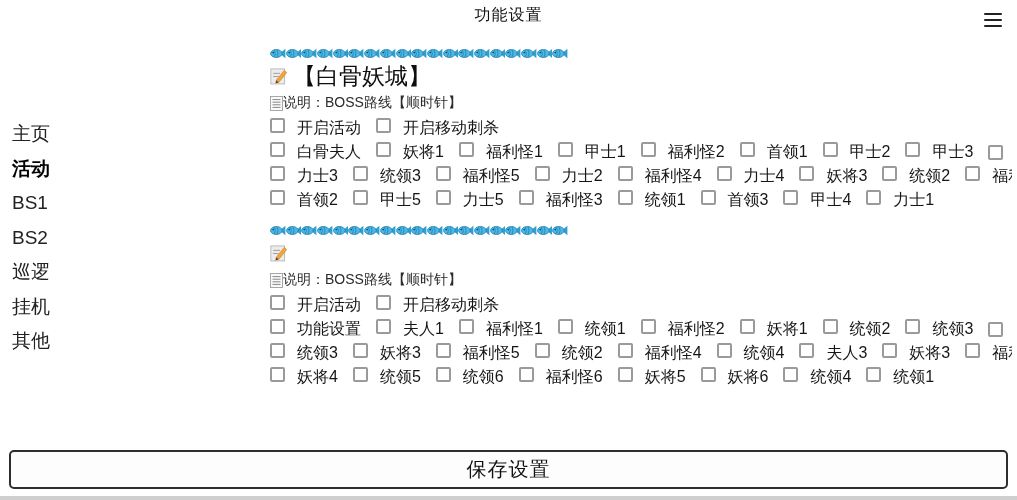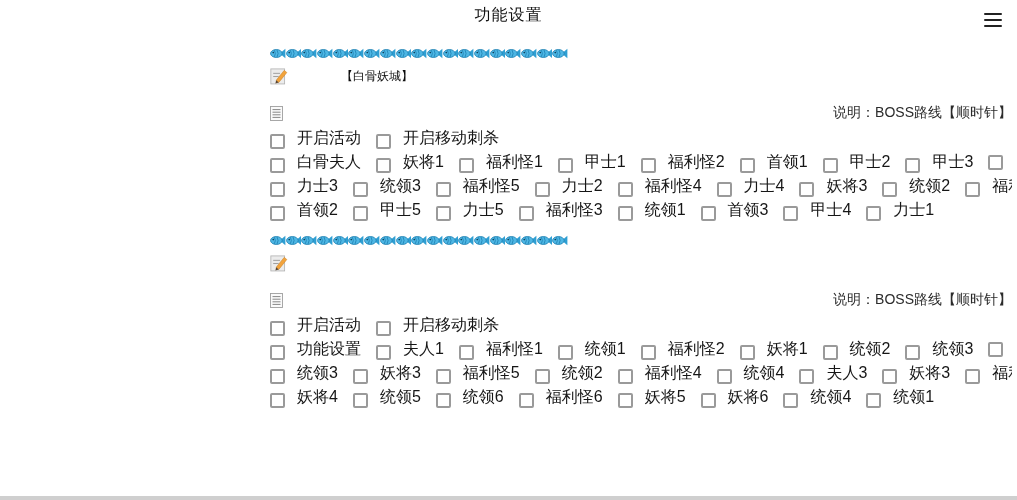--- a/index.html
+++ b/index.html
@@ -38,32 +38,32 @@
     position: absolute; left: 270px; top: 46px; width: 742px; height: 389px;
     overflow: hidden;
   }
   .boss-section { margin-top: 14px; }
   .boss-section:first-child { margin-top: 0; }
 
   .fish-row { height: 15px; display: flex; align-items: center; overflow: hidden; }
   .fish-icon { display: inline-block; width: 15.7px; height: 13px; flex: 0 0 auto; }
 
   .section-title-row { margin-top: 4px; height: 22px; display: flex; align-items: center; gap: 5px; }
-  .section-title { font-size: 12px; color: #0d0d0d; margin-left: 48px; }
+  .section-title { font-size: 23px; color: #0d0d0d; }
   .icon-memo { width: 18px; height: 18px; }
 
-  .note-row { margin-top: 18px; height: 16px; display: flex; align-items: center; gap: 20px; justify-content: space-between; }
+  .note-row { margin-top: 8px; height: 16px; display: flex; align-items: center; gap: 0; }
   .note-text { font-size: 14px; color: #2b2b2b; }
   .icon-doc { width: 13px; height: 15px; }
 
   .toggle-row { margin-top: 8px; }
   .check-row { margin-top: 6px; }
   .toggle-row, .check-row { height: 18px; display: flex; align-items: center; }
 
-  .check-item { display: flex; align-items: flex-end; margin-right: 15px; cursor: pointer; }
+  .check-item { display: flex; align-items: flex-start; margin-right: 15px; cursor: pointer; }
   .checkbox {
     width: 15px; height: 15px; border: 2px solid #9a9a9a; border-radius: 2px;
     background: #fff; margin-right: 12px; flex: 0 0 auto;
   }
   .check-label { font-size: 16px; color: #161616; white-space: nowrap; }
 
   
   .save-btn {
     position: absolute; left: 9px; right: 9px; top: 450px; height: 39px;
     border: 2px solid #2e2e2e; border-radius: 5px; background: #fdfdfd;
@@ -79,20 +79,43 @@
 <body>
 
 <div class="app">
   <div class="page-title">功能设置</div>
   <div class="menu-btn">
     <span></span>
       <span></span>
       <span></span>
   </div>
 
+  <nav class="sidebar">
+      <div class="nav-item">
+    <span>主页</span>
+  </div>
+      <div class="nav-item active">
+    <span>活动</span>
+  </div>
+      <div class="nav-item">
+    <span>BS1</span>
+  </div>
+      <div class="nav-item">
+    <span>BS2</span>
+  </div>
+      <div class="nav-item">
+    <span>巡逻</span>
+  </div>
+      <div class="nav-item">
+    <span>挂机</span>
+  </div>
+      <div class="nav-item">
+    <span>其他</span>
+  </div>
+    </nav>
 
   <main class="content">
       <section class="boss-section">
     <div class="fish-row">
           <svg class="fish-icon" viewBox="0 0 15 13">
     <polygon points="9.5,6.5 15,1.8 15,11.2" fill="#2f9fd3"></polygon>
     <ellipse cx="6" cy="6.5" rx="5.8" ry="4" fill="#4db6e4" stroke="#1d7fb0" stroke-width="0.8"></ellipse>
     <path d="M4 3.2 Q6 6.5 4 9.8 M6.6 2.9 Q8.9 6.5 6.6 10.1" stroke="#1d7fb0" fill="none" stroke-width="0.8"></path>
     <circle cx="2.9" cy="5.6" r="0.8" fill="#0d3a52"></circle>
   </svg>
@@ -606,14 +629,15 @@
   </label>
             <label class="check-item">
     <span class="checkbox"></span>
     <span class="check-label">统领1</span>
   </label>
           </div>
         </div>
   </section>
     </main>
 
+  <button class="save-btn">保存设置</button>
   <div class="bottom-edge"></div>
 </div>
 
 </body></html>

